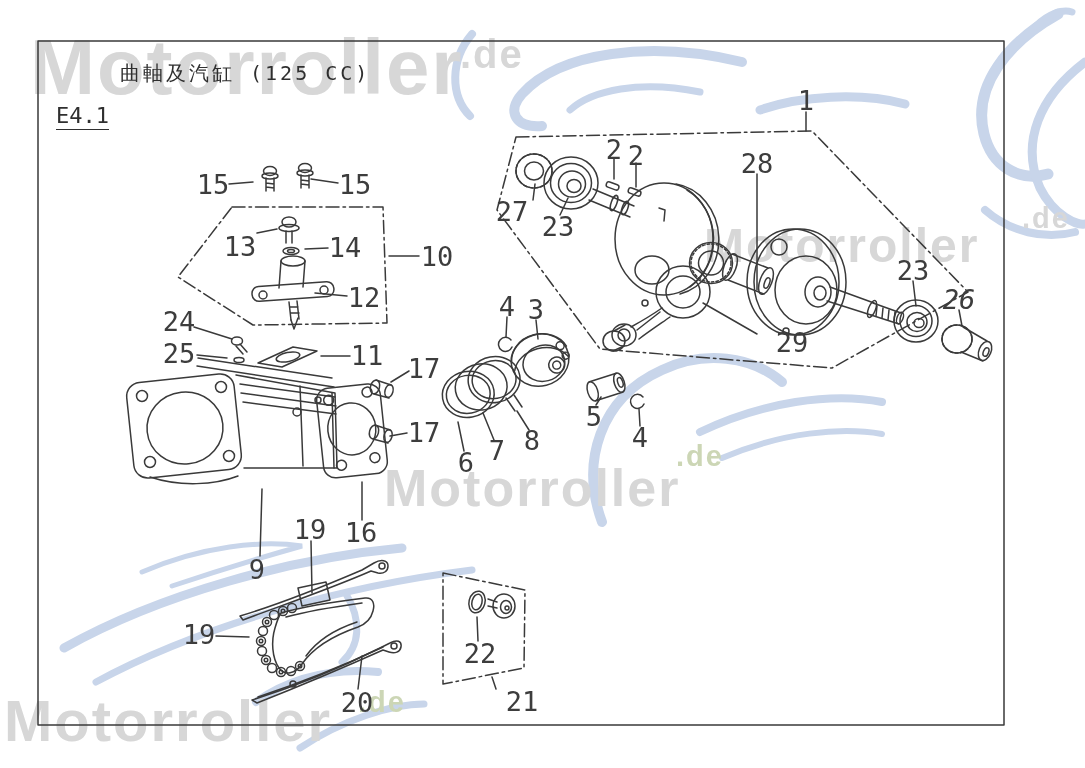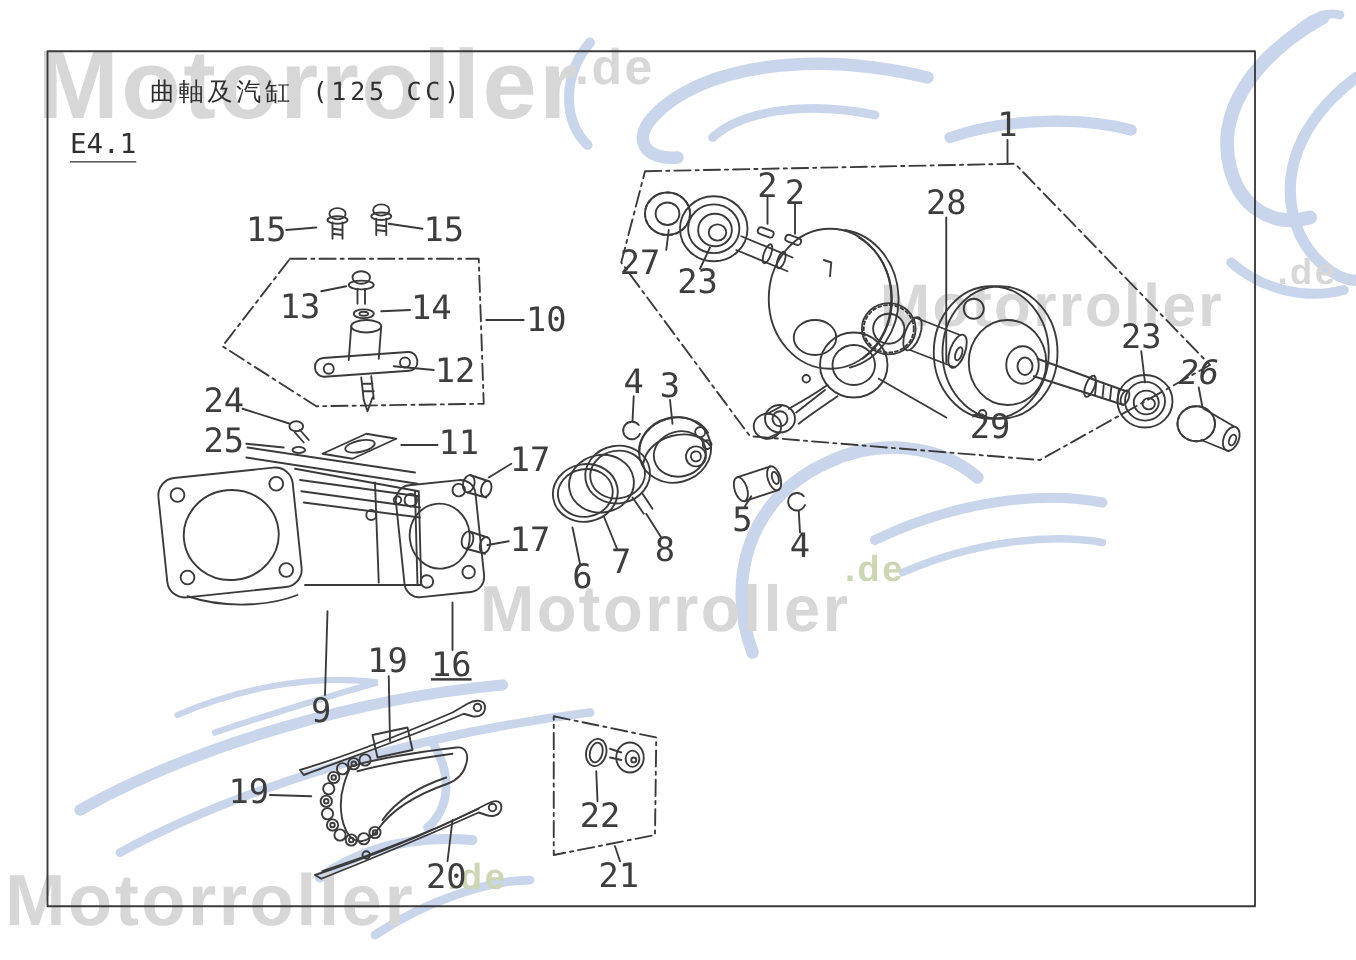--- a/index.html
+++ b/index.html
@@ -349,21 +349,21 @@
       <div class="part-label" style="left: 424px; top: 368px;">17</div>
       <div class="part-label" style="left: 424px; top: 432px;">17</div>
       <div class="part-label" style="left: 536px; top: 309px;">3</div>
       <div class="part-label" style="left: 507px; top: 306px;">4</div>
       <div class="part-label" style="left: 640px; top: 437px;">4</div>
       <div class="part-label" style="left: 594px; top: 416px;">5</div>
       <div class="part-label" style="left: 466px; top: 462px;">6</div>
       <div class="part-label" style="left: 497px; top: 450px;">7</div>
       <div class="part-label" style="left: 532px; top: 440px;">8</div>
       <div class="part-label" style="left: 257px; top: 569px;">9</div>
-      <div class="part-label" style="left: 361px; top: 532px; text-decoration: underline;">16</div>
+      <div class="part-label" style="left: 361px; top: 532px;">16</div>
       <div class="part-label" style="left: 310px; top: 529px;">19</div>
       <div class="part-label" style="left: 199px; top: 634px;">19</div>
       <div class="part-label" style="left: 357px; top: 702px;">20</div>
-      <div class="part-label" style="left: 495px; top: 701px;">21</div>
+      <div class="part-label" style="left: 522px; top: 701px;">21</div>
       <div class="part-label" style="left: 480px; top: 653px;">22</div>
     </div>
 
 </div>
 
 </body></html>

